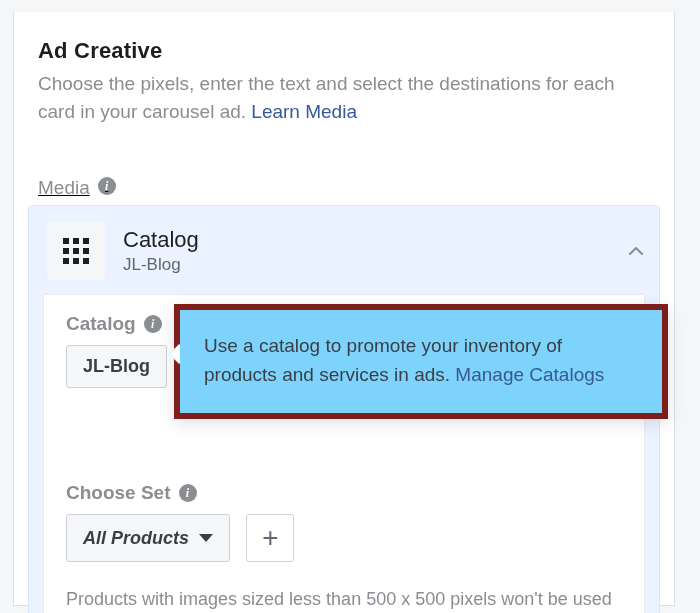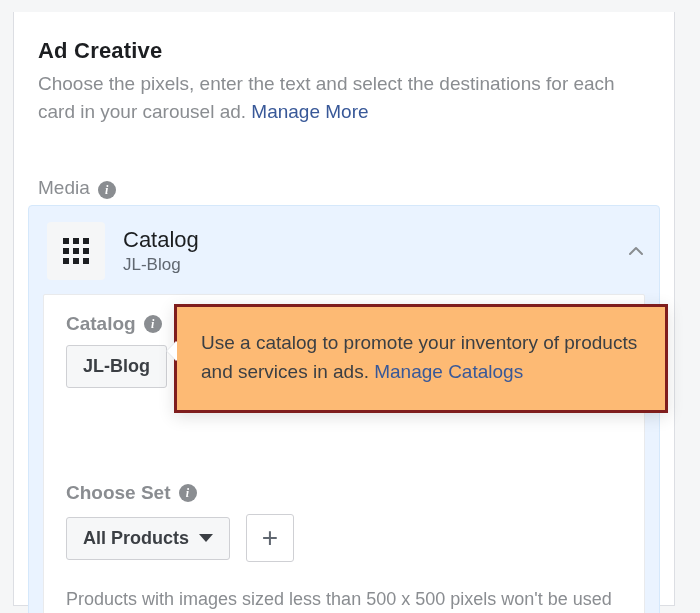--- a/index.html
+++ b/index.html
@@ -3,59 +3,59 @@
 <meta charset="utf-8">
 <style>
   * { box-sizing: border-box; margin: 0; padding: 0; }
   html, body { width: 700px; height: 613px; font-family: -apple-system, BlinkMacSystemFont, "Segoe UI", Helvetica, Arial, sans-serif; background: #f5f6f7; }
   .frame { position: relative; width: 700px; height: 491px; }
   .card { position: absolute; left: 13px; top: 12px; width: 662px; height: 594px; background: #fff; border: 1px solid #dcdee3; border-top: none; }
   .section-title { font-size: 22px; font-weight: 700; color: #1c1e21; padding: 26px 24px 6px 24px; letter-spacing: .2px; }
   .section-sub { font-size: 19px; color: #8a8d91; line-height: 1.45; padding: 0 24px 16px 24px; }
   .section-sub a, .link { color: #385898; text-decoration: none; cursor: pointer; }
 
-  .label-row { display: flex; align-items: flex-end; gap: 8px; padding: 36px 24px 6px 24px; }
+  .label-row { display: flex; align-items: flex-start; gap: 8px; padding: 36px 24px 6px 24px; text-decoration: underline; }
   .label-text { font-size: 19px; color: #8a8d91; font-weight: 500; }
   .info-icon { width: 18px; height: 18px; border-radius: 50%; background: #8a8d91; color: #fff; display: inline-flex; align-items: center; justify-content: center; font-weight: 700; font-family: Georgia, serif; font-style: italic; font-size: 12px; line-height: 1; }
 
   .catalog-panel { margin: 0 14px; border: 1px solid #d5e8fb; border-radius: 4px; background: #eaf3ff; }
   .catalog-header { display: flex; align-items: center; padding: 16px 16px 14px 18px; gap: 18px; }
   .catalog-tile { width: 58px; height: 58px; background: #f5f6f7; border-radius: 4px; display: flex; align-items: center; justify-content: center; }
   .grid9 { display: grid; grid-template-columns: repeat(3, 6px); grid-template-rows: repeat(3, 6px); gap: 4px; }
   .grid9 span { width: 6px; height: 6px; background: #1c1e21; }
   .catalog-title { font-size: 22px; color: #1c1e21; font-weight: 400; }
   .catalog-subtitle { font-size: 17px; color: #606770; margin-top: 2px; }
   .catalog-header .spacer { flex: 1; }
   .chevron { width: 14px; height: 14px; }
   .chevron svg { width: 14px; height: 14px; display: block; }
 
   .catalog-body { margin: 0 14px 14px 14px; background: #fff; border: 1px solid #e9eaec; border-radius: 2px; padding: 18px 22px 20px 22px; position: relative; }
   .subsection-label-row { display: flex; align-items: center; gap: 8px; margin-bottom: 10px; }
   .subsection-label { font-size: 19px; color: #8a8d91; font-weight: 600; }
   .dropdown { display: inline-flex; align-items: center; gap: 10px; padding: 10px 16px; border: 1px solid #cfd0d4; border-radius: 3px; background: #f6f7f8; font-size: 18px; font-weight: 700; color: #3b3f44; cursor: pointer; }
   .caret { width: 0; height: 0; border-left: 7px solid transparent; border-right: 7px solid transparent; border-top: 8px solid #3b3f44; }
-  .row2 { display: flex; align-items: center; gap: 16px; margin-top: 10px; }
+  .row2 { display: flex; gap: 16px; margin-top: 10px; font-style: italic; }
   .plus-btn { width: 48px; height: 48px; border: 1px solid #cfd0d4; border-radius: 3px; background: #fff; display: flex; align-items: center; justify-content: center; font-size: 28px; color: #606770; cursor: pointer; }
   .helper { font-size: 18px; color: #8a8d91; line-height: 1.5; margin-top: 24px; }
 
-  .tooltip { position: absolute; left: 174px; top: 304px; width: 494px; background: #fdba74; border: 3px solid #7f1d1d; box-shadow: 0 4px 16px rgba(0,0,0,.12); padding: 22px 24px 24px 24px; font-size: 19px; color: #3b3f44; line-height: 1.5; z-index: 10; }
+  .tooltip { position: absolute; left: 174px; top: 304px; width: 494px; background: #7dd3fc; border: 6px solid #7f1d1d; box-shadow: 0 4px 16px rgba(0,0,0,.12); padding: 22px 24px 24px 24px; font-size: 19px; color: #3b3f44; line-height: 1.5; z-index: 10; }
   .tooltip .arrow { position: absolute; left: -10px; top: 34px; width: 0; height: 0; border-top: 10px solid transparent; border-bottom: 10px solid transparent; border-right: 10px solid #fff; filter: drop-shadow(-1px 0 0 #e4e6e9); }
   .tooltip .link { color: #385898; }
 
   .prodset-block { margin-top: 94px; }
 </style>
 </head>
 <body>
 
 <div class="frame">
   <div class="card">
 
     <div class="section-title">Ad Creative</div>
     <div class="section-sub">
-      <span>Choose the pixels, enter the text and select the destinations for each card in your carousel ad. </span><a href="#" class="link">Manage More</a>
+      <span>Choose the pixels, enter the text and select the destinations for each card in your carousel ad. </span><a href="#" class="link">Learn Media</a>
     </div>
 
     <div class="label-row">
       <span class="label-text">Media</span>
       <span class="info-icon">i</span>
     </div>
 
     <div class="catalog-panel">
       <div class="catalog-header">
         <div class="catalog-tile">

